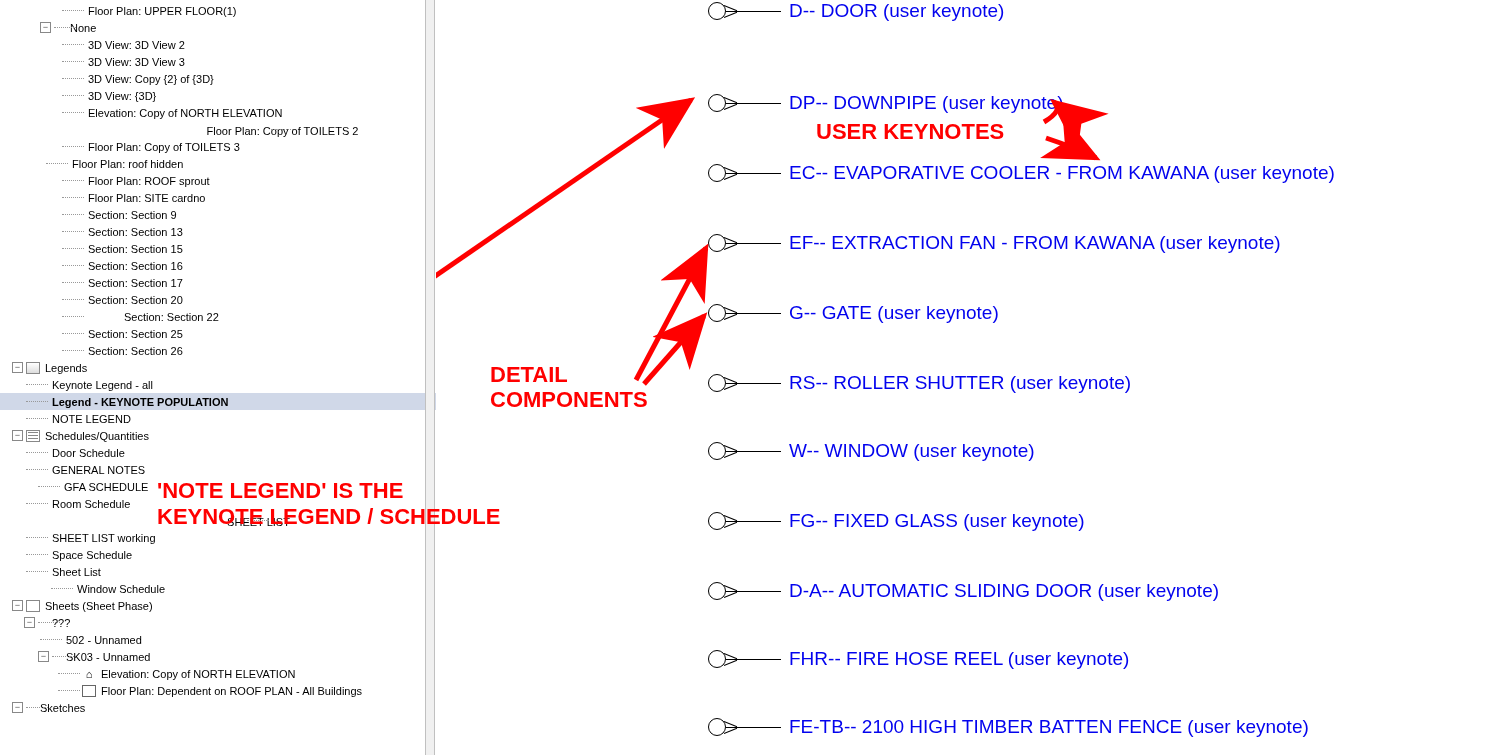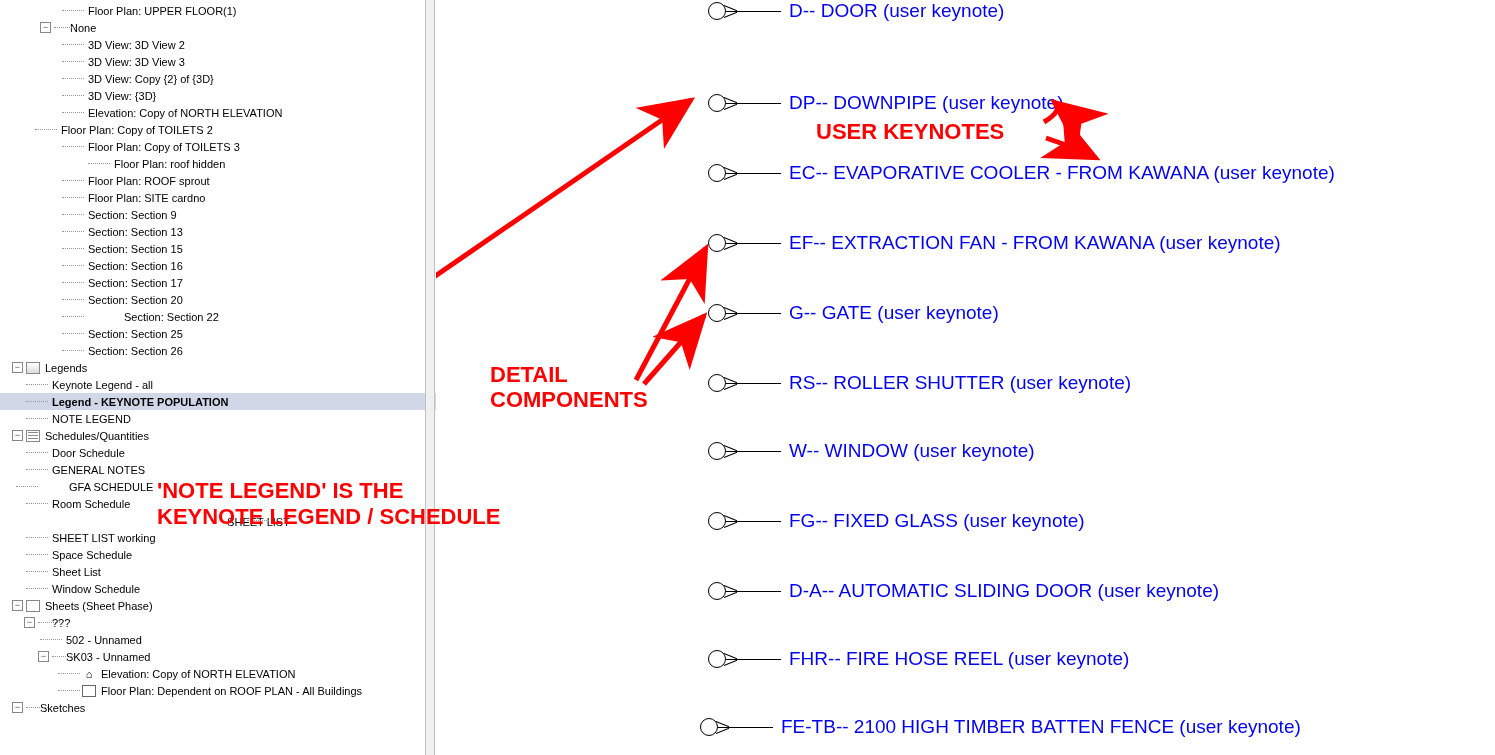--- a/index.html
+++ b/index.html
@@ -68,29 +68,29 @@
           <span class="label">3D View: Copy {2} of {3D}</span>
         </div>
         <div class="tree-item" style="padding-left: 62px;">
           <span class="dots"></span>
           <span class="label">3D View: {3D}</span>
         </div>
         <div class="tree-item" style="padding-left: 62px;">
           <span class="dots"></span>
           <span class="label">Elevation: Copy of NORTH ELEVATION</span>
         </div>
-        <div class="tree-item" style="padding-left: 35px;">
+        <div class="tree-item" style="padding-left: 64px; flex-direction: column;">
           <span class="dots"></span>
           <span class="label">Floor Plan: Copy of TOILETS 2</span>
         </div>
         <div class="tree-item" style="padding-left: 62px;">
           <span class="dots"></span>
           <span class="label">Floor Plan: Copy of TOILETS 3</span>
         </div>
-        <div class="tree-item" style="padding-left: 88px;">
+        <div class="tree-item" style="padding-left: 40px; margin-left: 6px;">
           <span class="dots"></span>
           <span class="label">Floor Plan: roof hidden</span>
         </div>
         <div class="tree-item" style="padding-left: 62px;">
           <span class="dots"></span>
           <span class="label">Floor Plan: ROOF sprout</span>
         </div>
         <div class="tree-item" style="padding-left: 62px;">
           <span class="dots"></span>
           <span class="label">Floor Plan: SITE cardno</span>
@@ -158,21 +158,21 @@
       </div>
     <div id="sched-items">
         <div class="tree-item" style="padding-left: 26px;">
           <span class="dots"></span>
           <span class="label">Door Schedule</span>
         </div>
         <div class="tree-item" style="padding-left: 26px;">
           <span class="dots"></span>
           <span class="label">GENERAL NOTES</span>
         </div>
-        <div class="tree-item" style="padding-left: 16px; gap: 27px;">
+        <div class="tree-item" style="padding-left: 38px;">
           <span class="dots"></span>
           <span class="label">GFA SCHEDULE</span>
         </div>
         <div class="tree-item" style="padding-left: 26px;">
           <span class="dots"></span>
           <span class="label">Room Schedule</span>
         </div>
         <div class="tree-item" style="padding-left: 16px; flex-direction: column;">
           <span class="dots"></span>
           <span class="label">SHEET LIST</span>
@@ -182,21 +182,21 @@
           <span class="label">SHEET LIST working</span>
         </div>
         <div class="tree-item" style="padding-left: 26px;">
           <span class="dots"></span>
           <span class="label">Space Schedule</span>
         </div>
         <div class="tree-item" style="padding-left: 26px;">
           <span class="dots"></span>
           <span class="label">Sheet List</span>
         </div>
-        <div class="tree-item" style="padding-left: 26px;">
+        <div class="tree-item" style="padding-left: 26px; margin-left: 25px;">
           <span class="dots"></span>
           <span class="label">Window Schedule</span>
         </div>
       </div>
 
     <div class="tree-item" style="padding-left:12px">
         <span class="exp">−</span>
         <span class="ico ico-sheet"></span>
         <span class="label">Sheets (Sheet Phase)</span>
       </div>
@@ -281,21 +281,21 @@
       <div class="keynote-row" style="left: 272px; top: 580px;">
         <span class="symbol"></span>
         <span class="leader"></span>
         <span class="keynote-text">D-A-- AUTOMATIC SLIDING DOOR (user keynote)</span>
       </div>
       <div class="keynote-row" style="left: 272px; top: 648px;">
         <span class="symbol"></span>
         <span class="leader"></span>
         <span class="keynote-text">FHR-- FIRE HOSE REEL (user keynote)</span>
       </div>
-      <div class="keynote-row" style="left: 264px; top: 716px;">
+      <div class="keynote-row" style="left: 272px; top: 716px;">
         <span class="symbol"></span>
         <span class="leader"></span>
         <span class="keynote-text">FE-TB-- 2100 HIGH TIMBER BATTEN FENCE (user keynote)</span>
       </div>
     </div>
 
   <svg class="arrow-svg" style="left:0;top:0" width="1059" height="755">
     <defs>
       <marker id="ah" markerWidth="12" markerHeight="12" refX="10" refY="5" orient="auto">
         <path d="M0,0 L11,5 L0,10 L3,5 Z" fill="#f00"></path>

